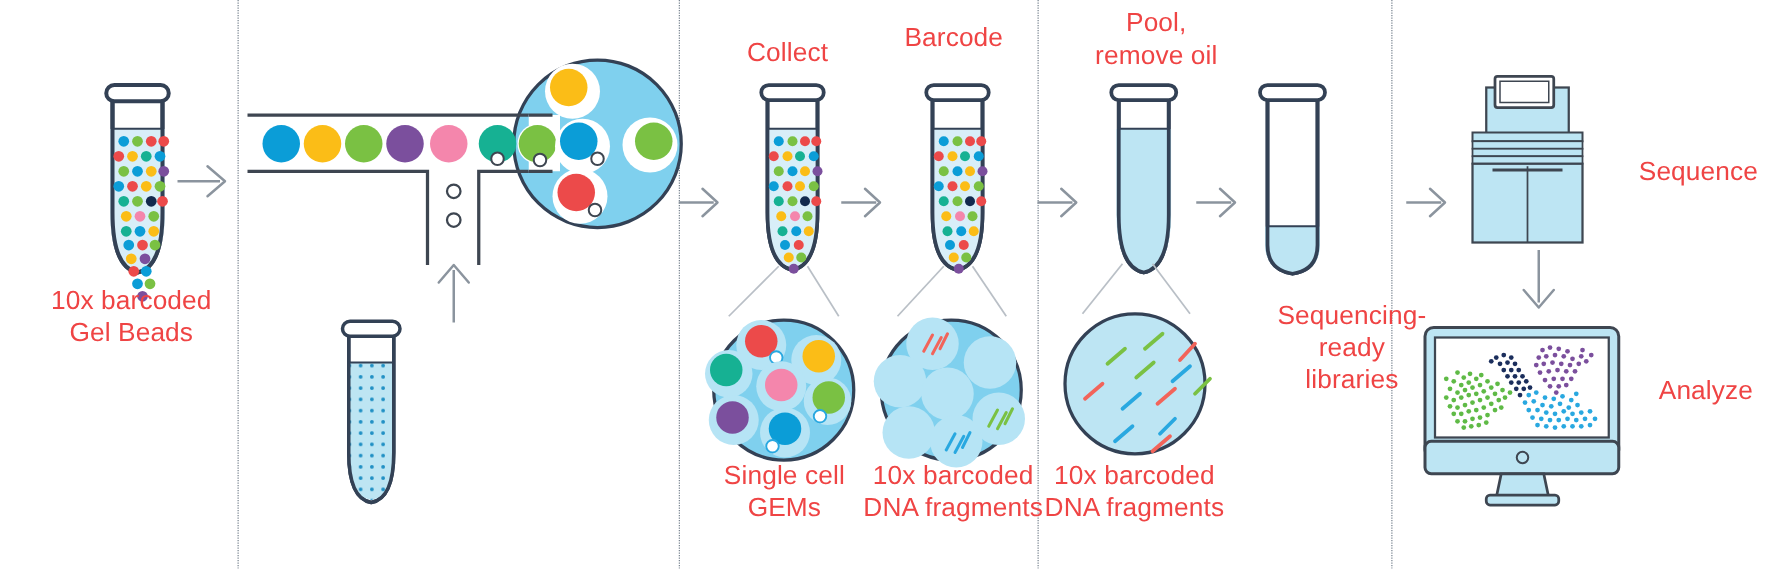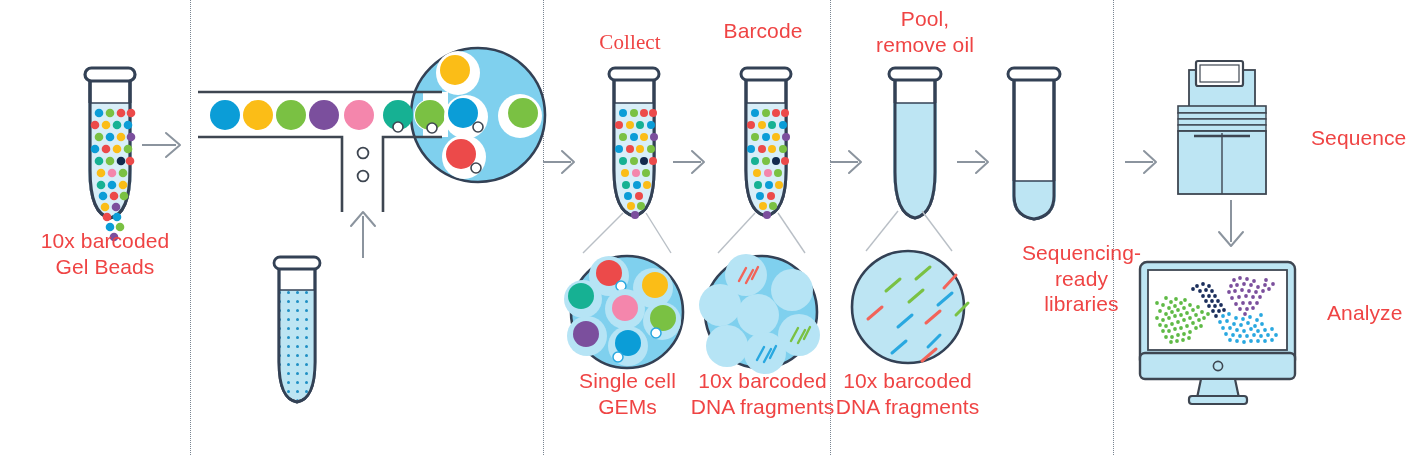--- a/index.html
+++ b/index.html
@@ -197,21 +197,21 @@
       </g>
       <path d="M31,14 L31,110 Q31,147 49,150 Q67,147 67,110 L67,14" fill="none" stroke="#334155" stroke-width="2.8" stroke-linejoin="round"></path>
       <line x1="31" y1="38" x2="67" y2="38" stroke="#334155" stroke-width="1.5"></line>
       <rect x="26" y="5" width="46" height="12" rx="6" ry="6" fill="#ffffff" stroke="#334155" stroke-width="2.8"></rect>
     </svg>
 
   </div>
 
   <div class="stage" style="left:543px; top:0; width:287px; height:455px;">
 
-    <div class="label" style="left:32px; top:30px; width:110px;font-family:Liberation Serif, serif;">Collect</div>
+    <div class="label" style="left:32px; top:30px; width:110px;">Collect</div>
     <div class="label" style="left:165px; top:18px; width:110px;">Barcode</div>
 
     <svg width="46" height="40" viewBox="0 0 46 40" style="position:absolute; left:-2px; top:142px;">
       <line x1="2" y1="20" x2="30" y2="20" stroke="#8b949e" stroke-width="2"></line>
       <polyline points="21,9 33,20 21,31" fill="none" stroke="#8b949e" stroke-width="2" stroke-linecap="round" stroke-linejoin="round"></polyline>
     </svg>
 
     <svg width="110" height="190" viewBox="0 0 110 190" style="position:absolute; left:40px; top:58px;">
       <defs>
         <clipPath id="clipTube3">

